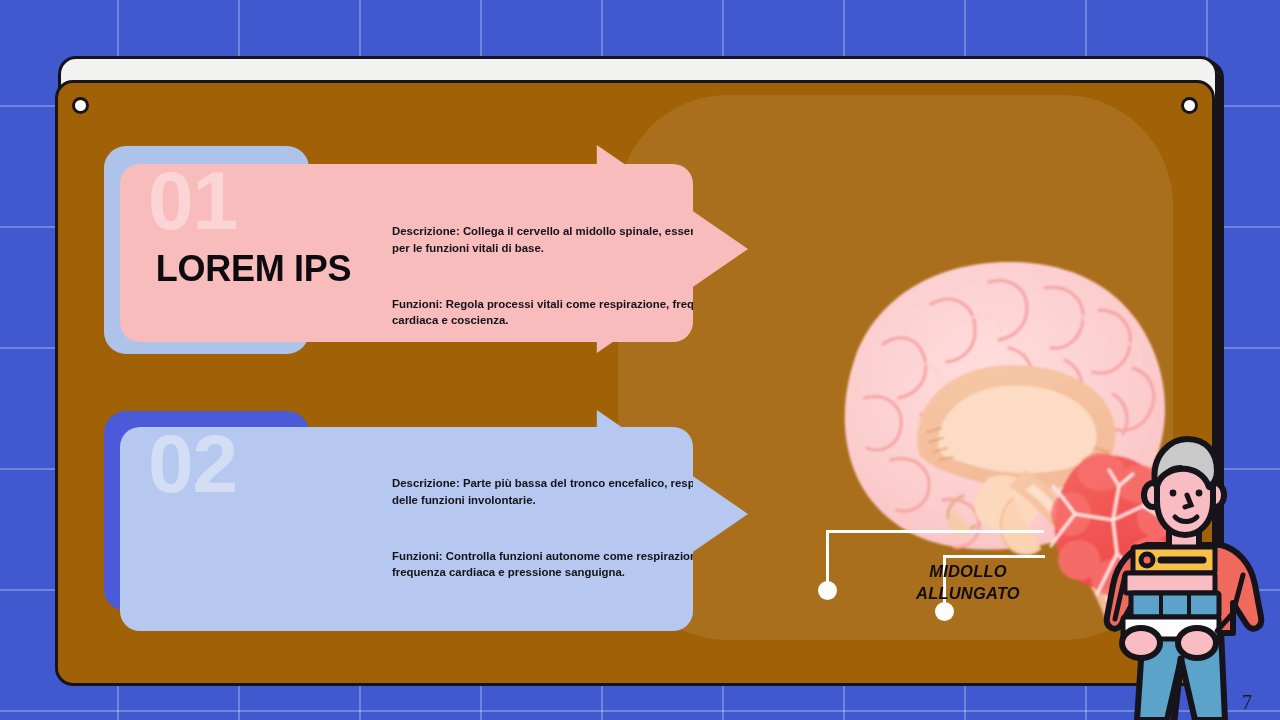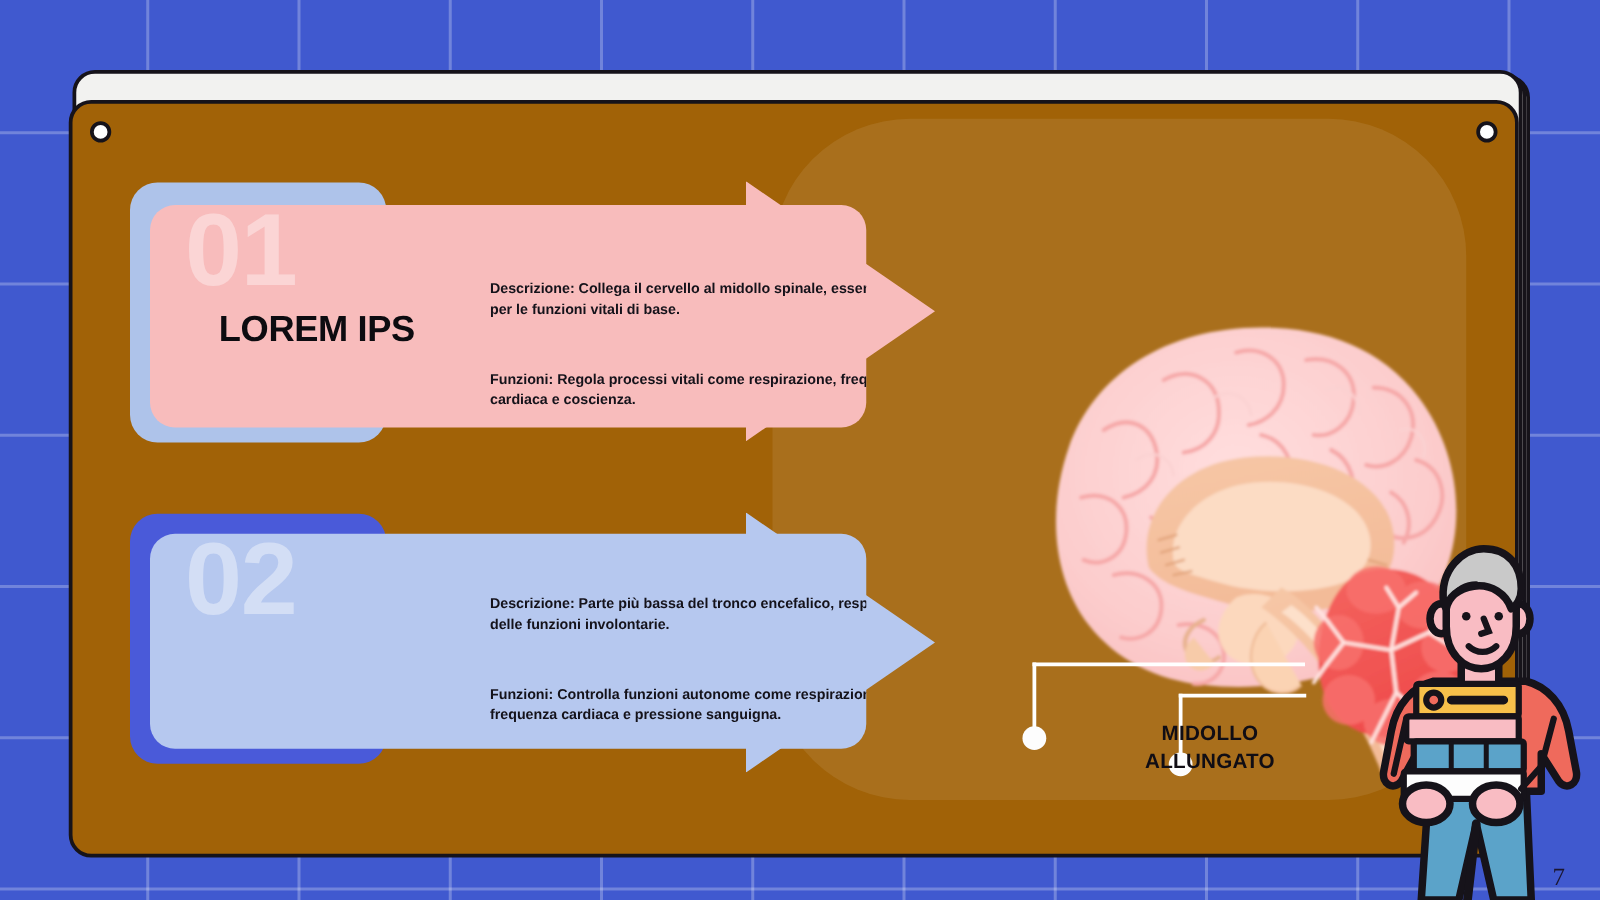--- a/index.html
+++ b/index.html
@@ -88,39 +88,39 @@
   }
   #step1-back { left:46px; top:63px;  width:205px; height:208px; background:#aec3ea; }
   #step2-back { left:46px; top:328px; width:205px; height:200px; background:#4a5ad9; }
 
   .step-fore {
     position:absolute;
     border-radius:20px;
     overflow:hidden;
   }
   #step1-fore { left:62px; top:81px;  width:573px; height:178px; background:#f8bcbc; }
-  #step2-fore { left:62px; top:344px; width:573px; height:172px; background:#b6c8ef; }
+  #step2-fore { left:62px; top:344px; width:573px; height:204px; background:#b6c8ef; }
 
   .step-num {
     position:absolute;
     left:28px; top:-4px;
     font-size:82px;
     font-weight:800;
     letter-spacing:-1px;
     line-height:1;
   }
   #num1 { color:rgba(255,255,255,0.38); }
   #num2 { color:rgba(255,255,255,0.40); }
 
   .step-title {
     position:absolute;
     left:26px;
     width:215px;
     color:#0d0b10;
-    font-size:29px;
+    font-size:36px;
     font-weight:800;
     line-height:1.45;
     letter-spacing:-0.3px;
     text-align:center;
   }
   #title1 { top:79px; }
   #title2 { top:63px; }
 
   .step-body {
     position:absolute;
@@ -151,21 +151,21 @@
     position:absolute;
     color:#100d14;
     font-size:16.5px;
     font-weight:800;
     letter-spacing:0.2px;
     line-height:1.35;
     text-align:center;
     white-space:pre-line;
   }
   #label-tronco  { left:615px; top:479px; width:240px; }
-  #label-midollo { left:820px; top:493px; width:180px; }
+  #label-midollo { left:820px; top:477px; width:180px;font-style:italic; }
 
   
   #page-num {
     position:absolute;
     right:28px; bottom:6px;
     color:#1b1630;
     font-size:20px;
     font-family:"Liberation Serif", serif;
   }
 

